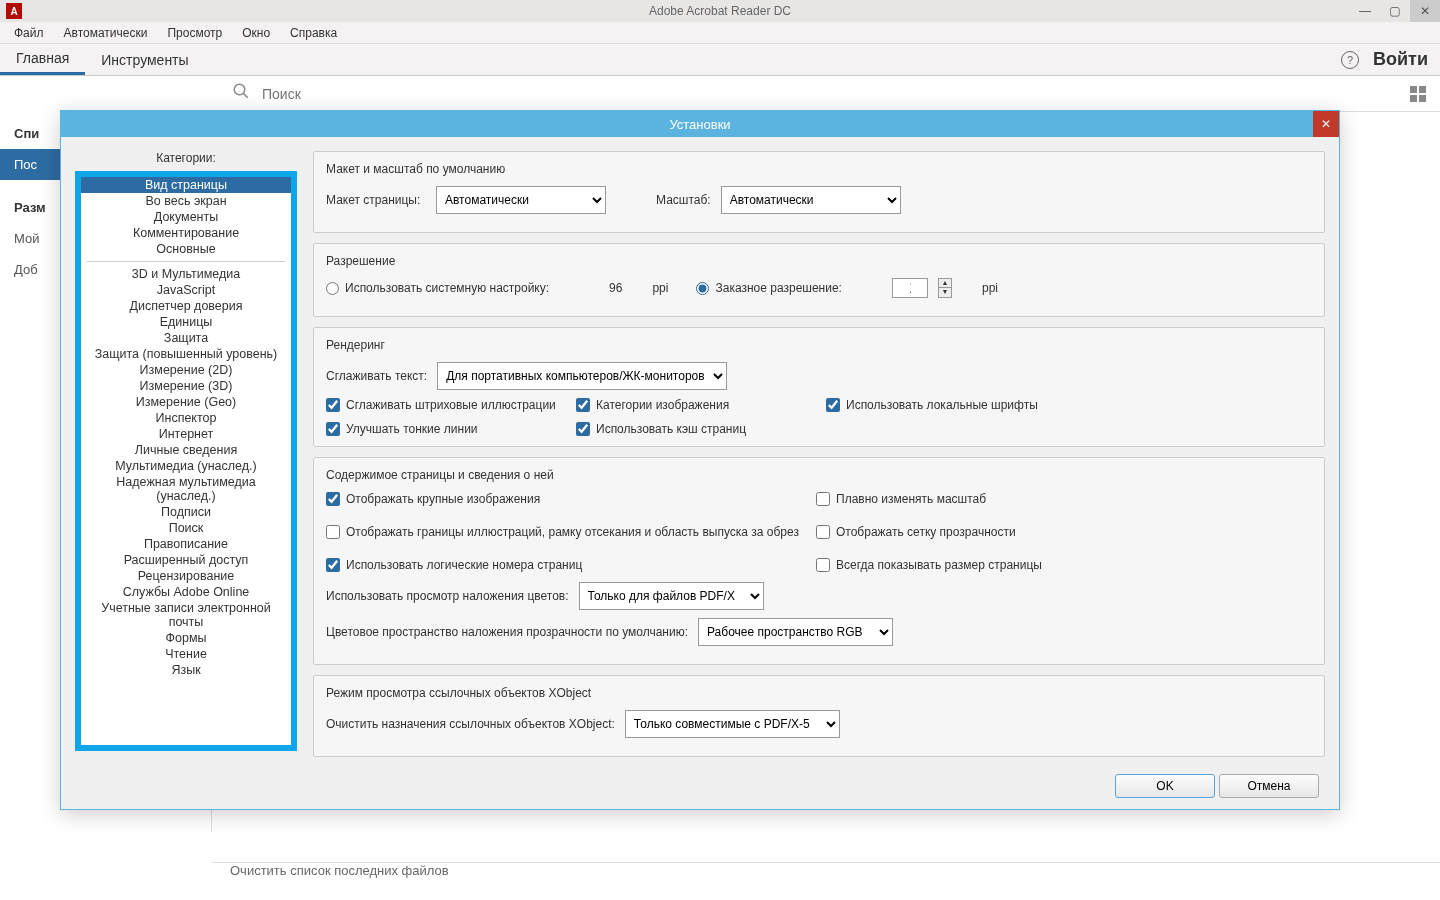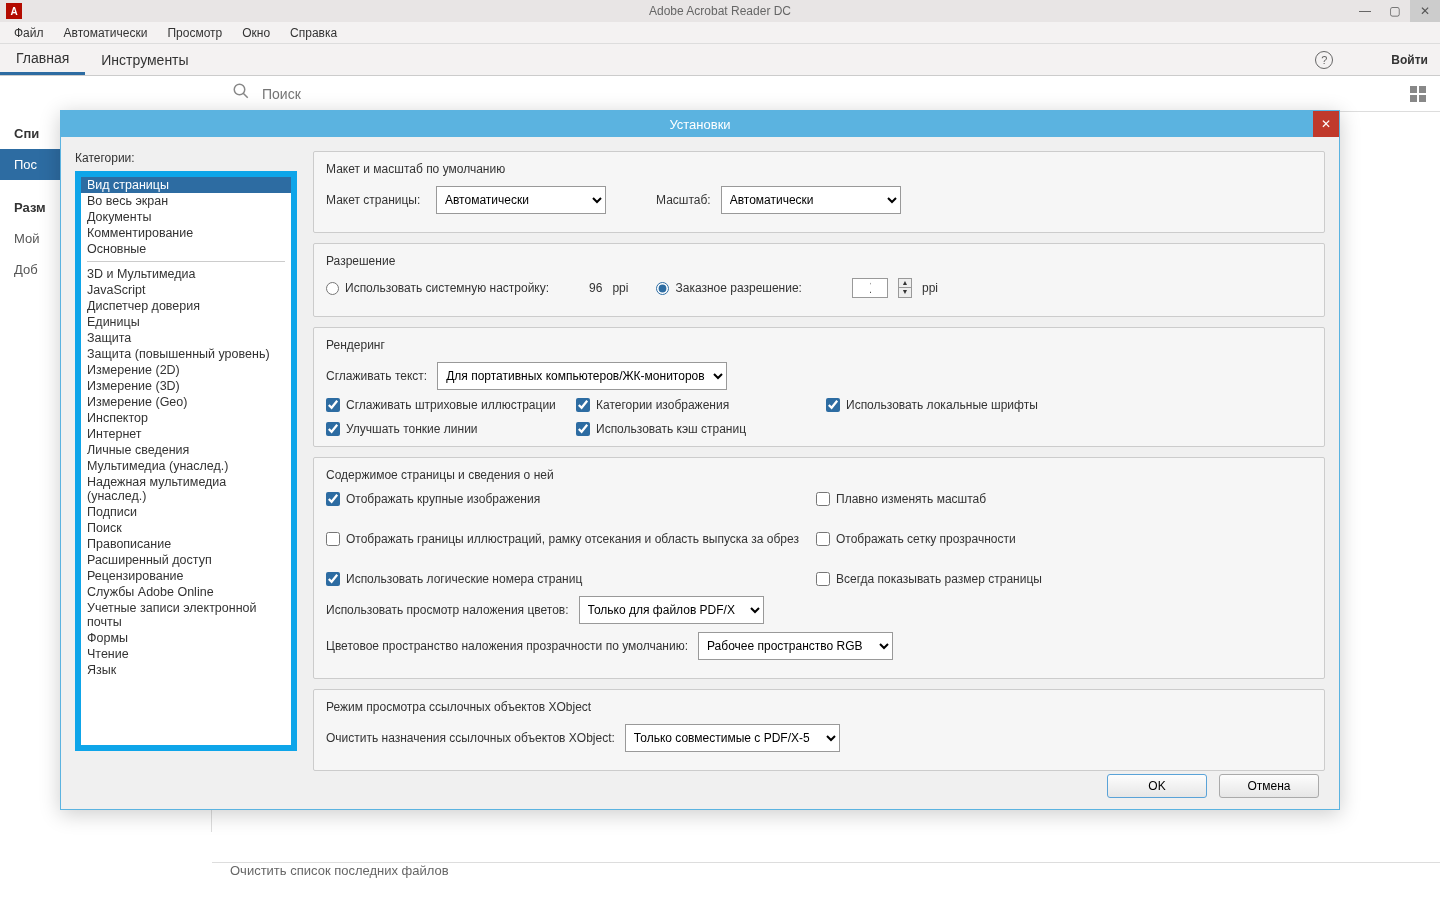--- a/index.html
+++ b/index.html
@@ -16,21 +16,21 @@
 
 .menu-bar { height: 22px; background: #f4f2f2; display: flex; align-items: center; padding: 0 4px; border-bottom: 1px solid #ddd; }
 .menu-bar .menu-item { padding: 2px 10px; color: #333; cursor: default; }
 
 
 .tab-bar { height: 32px; background: #f4f2f2; display: flex; align-items: center; border-bottom: 1px solid #ccc; }
 .tab-bar .tab { padding: 0 16px; height: 100%; display: flex; align-items: center; font-size: 14px; color: #333; }
 .tab-bar .tab.active { border-bottom: 3px solid #2d6ca2; font-weight: 500; }
 .tab-bar .right { margin-left: auto; display: flex; align-items: center; padding-right: 12px; gap: 14px; }
 .tab-bar .help-icon { width: 18px; height: 18px; border: 1.5px solid #666; border-radius: 50%; display: flex; align-items: center; justify-content: center; font-size: 11px; color: #666; }
-.tab-bar .login { font-weight: bold; font-size: 12px; margin-left: 44px; }
+.tab-bar .login { font-weight: bold; font-size: 18px; }
 
 
 .search-bar { height: 36px; display: flex; align-items: center; border-bottom: 1px solid #ddd; margin-left: 212px; padding-left: 20px; }
 .search-bar .search-icon { color: #888; font-size: 18px; margin-right: 12px; }
 .search-bar input { border: none; outline: none; font-size: 14px; color: #888; width: 300px; }
 .search-bar .grid-icon { margin-left: auto; margin-right: 14px; display: grid; grid-template-columns: 7px 7px; grid-template-rows: 7px 7px; gap: 2px; }
 .search-bar .grid-icon div { background: #888; }
 
 
 .left-nav { position: absolute; top: 112px; left: 0; width: 212px; padding: 6px 0; background: #fff; border-right: 1px solid #ddd; height: 720px; }
@@ -42,21 +42,21 @@
 .bottom-bar { position: absolute; bottom: 0; left: 212px; right: 0; height: 38px; border-top: 1px solid #ddd; display: flex; align-items: flex-start; padding-left: 18px; color: #666; font-size: 13px; }
 
 
 .dialog { position: absolute; left: 60px; top: 110px; width: 1280px; height: 700px; background: #f0f0f0; border: 1px solid #5bb3e0; box-shadow: 0 4px 20px rgba(0,0,0,0.2); }
 .dialog-title { height: 26px; background: #5bb3e0; color: #fff; display: flex; align-items: center; justify-content: center; position: relative; font-size: 13px; }
 .dialog-title .close-btn { position: absolute; right: 0; top: 0; width: 26px; height: 26px; background: #c0392b; color: #fff; display: flex; align-items: center; justify-content: center; font-size: 12px; }
 
 .dialog-body { display: flex; padding: 14px; height: 620px; gap: 16px; }
 
 
-.categories { width: 222px; }
+.categories { width: 222px; text-align: center; }
 .categories .cat-label { font-size: 12px; margin-bottom: 6px; }
 .categories .cat-list { border: 6px solid #0ea5e9; background: #fff; height: 580px; overflow: hidden; }
 .categories .cat-item { padding: 1px 6px; font-size: 12.5px; cursor: default; }
 .categories .cat-item.selected { background: #2d6ca2; color: #fff; }
 .categories .cat-divider { height: 1px; background: #ccc; margin: 4px 6px; }
 
 
 .settings { flex: 1; display: flex; flex-direction: column; gap: 10px; }
 .group { border: 1px solid #ccc; background: #f6f6f6; border-radius: 2px; padding: 10px 12px; }
 .group-title { font-size: 12px; margin-bottom: 10px; color: #333; }
@@ -70,25 +70,25 @@
 .chk input { width: 14px; height: 14px; accent-color: #2d6ca2; }
 .radio { display: flex; align-items: center; gap: 6px; font-size: 12px; }
 .radio input { width: 13px; height: 13px; accent-color: #2d6ca2; }
 .spinner { display: inline-flex; flex-direction: column; border: 1px solid #999; height: 20px; }
 .spinner .sp { width: 12px; height: 9px; font-size: 7px; text-align: center; line-height: 8px; background: #eee; border-bottom: 1px solid #999; }
 .spinner .sp:last-child { border-bottom: none; }
 .btn { height: 24px; padding: 0 22px; border: 1px solid #aaa; background: linear-gradient(#fdfdfd,#e6e6e6); border-radius: 3px; font-size: 12px; cursor: default; }
 .btn.primary { border-color: #5aa3d8; }
 
 .checkbox-grid { display: grid; grid-template-columns: 250px 250px 250px; gap: 10px 0; }
-.checkbox-grid2 { display: grid; grid-template-columns: 490px 300px; gap: 26px 0; }
-
-.dialog-footer { position: absolute; bottom: 0; left: 0; right: 0; height: 46px; display: flex; align-items: center; justify-content: flex-end; padding-right: 20px; gap: 12px; }
-
-.unit { font-size: 12px; color: #333; }
+.checkbox-grid2 { display: grid; grid-template-columns: 490px 300px; gap: 19px 0; }
+
+.dialog-footer { position: absolute; bottom: 0; left: 0; right: 0; height: 46px; display: flex; align-items: center; justify-content: flex-end; padding-right: 20px; gap: 4px; }
+
+.unit { font-size: 12px; color: #333; margin-left: 20px; }
 </style>
 </head>
 <body>
 
 <div class="title-bar">
   <div class="app-icon">A</div>
   <div class="title">Adobe Acrobat Reader DC</div>
   <div class="win-controls">
     <div class="win-btn">—</div>
     <div class="win-btn">▢</div>

